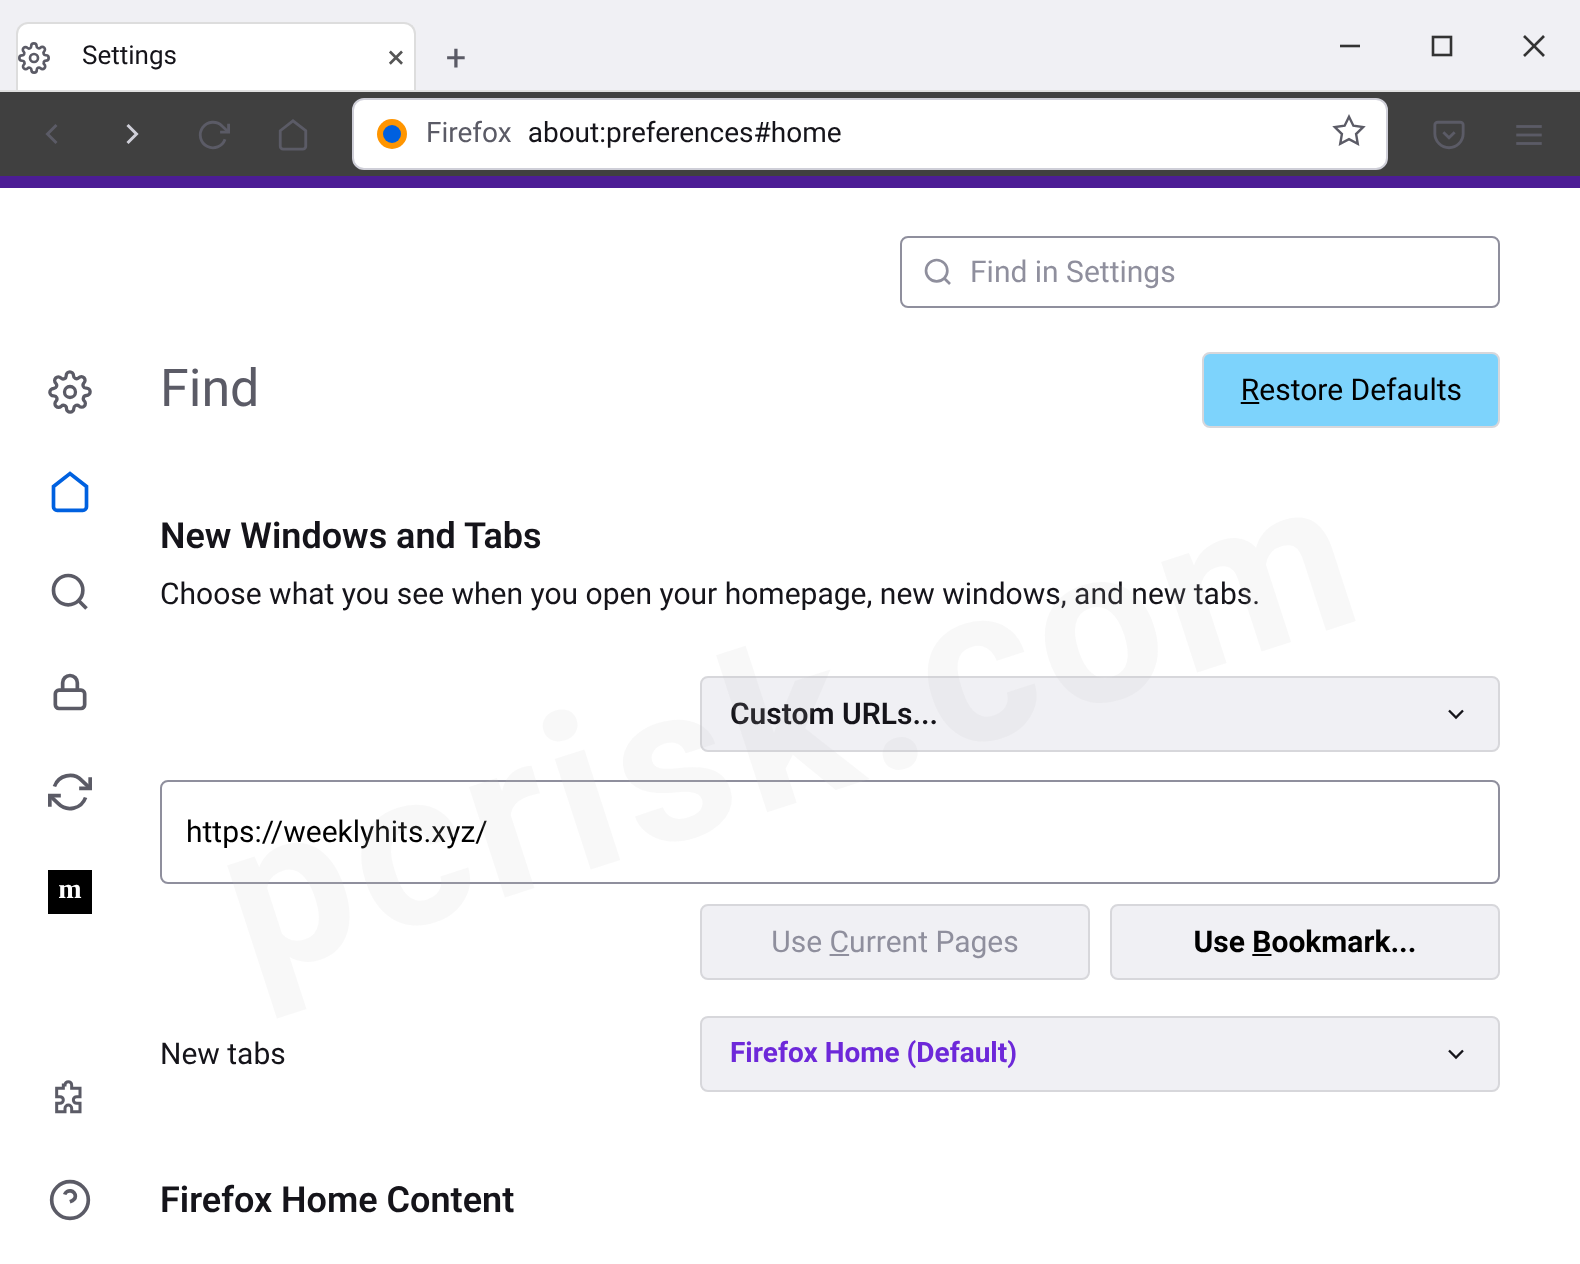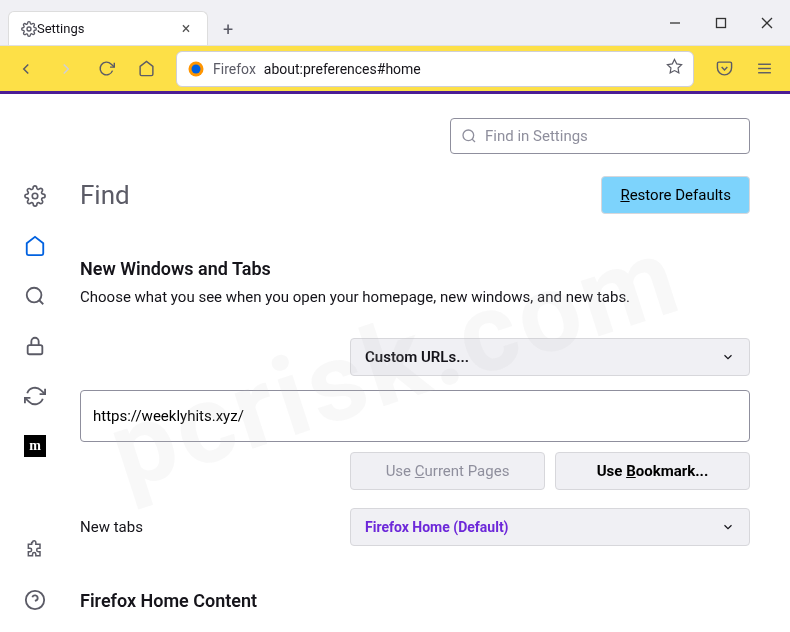--- a/index.html
+++ b/index.html
@@ -1,28 +1,28 @@
 <!DOCTYPE html>
 <html><head>
   <meta charset="utf-8">
   <style>
     * { box-sizing: border-box; margin: 0; padding: 0; font-family: -apple-system, BlinkMacSystemFont, "Segoe UI", Roboto, sans-serif; }
     body { width: 790px; height: 632px; background: #fff; overflow: hidden; position: relative; }
     
     .titlebar { height: 46px; display: flex; align-items: stretch; background: #f0f0f4; border-bottom: 1px solid #e0e0e0; }
     .tab-strip { display: flex; align-items: flex-end; padding-left: 8px; flex: 1; padding-top: 8px; }
-    .tab { display: flex; align-items: center; height: 34px; background: #fff; border-radius: 6px 6px 0 0; padding: 0 12px; min-width: 200px; border: 1px solid #ddd; border-bottom: none; gap: 0; }
+    .tab { display: flex; align-items: center; height: 34px; background: #fff; border-radius: 6px 6px 0 0; padding: 0 0; min-width: 200px; border: 1px solid #ddd; border-bottom: none; gap: 16px; }
     .tab-favicon { width: 16px; height: 16px; display: flex; align-items: center; justify-content: center; }
     .tab-title { flex: 1; font-size: 13px; color: #15141a; }
     .tab-close { width: 18px; height: 18px; display: flex; align-items: center; justify-content: center; cursor: pointer; border-radius: 3px; font-size: 16px; color:#555; }
     .new-tab { width: 32px; height: 32px; display: flex; align-items: center; justify-content: center; font-size: 18px; color: #5b5b66; cursor: pointer; margin-left: 4px; }
     .win-controls { display: flex; align-items: center; gap: 0; }
     .win-btn { width: 46px; height: 40px; display: flex; align-items: center; justify-content: center; cursor: pointer; }
     
-    .toolbar { height: 48px; display: flex; align-items: center; padding: 0 10px; gap: 8px; border-bottom: 3px solid #4c1d95; background: #fde047; }
+    .toolbar { height: 48px; display: flex; align-items: center; padding: 0 10px; gap: 8px; border-bottom: 6px solid #4c1d95; background: #404040; }
     .nav-btn { width: 32px; height: 32px; display: flex; align-items: center; justify-content: center; border-radius: 4px; cursor: pointer; color: #5b5b66; }
     .nav-btn.disabled { color: #cfcfd8; cursor: default; }
     .urlbar { flex: 1; height: 36px; background: #fff; border: 1px solid #cfcfd8; border-radius: 6px; display: flex; align-items: center; padding: 0 10px; gap: 8px; margin: 0 6px; }
     .fx-logo { width: 18px; height: 18px; }
     .url-label { font-size: 14px; color: #5b5b66; }
     .url-text { font-size: 14px; color: #15141a; flex: 1; }
     .url-star { color: #5b5b66; }
     
     .content { display: flex; height: calc(632px - 94px); position: relative; }
     .sidebar { width: 70px; display: flex; flex-direction: column; align-items: center; padding-top: 90px; gap: 26px; }

